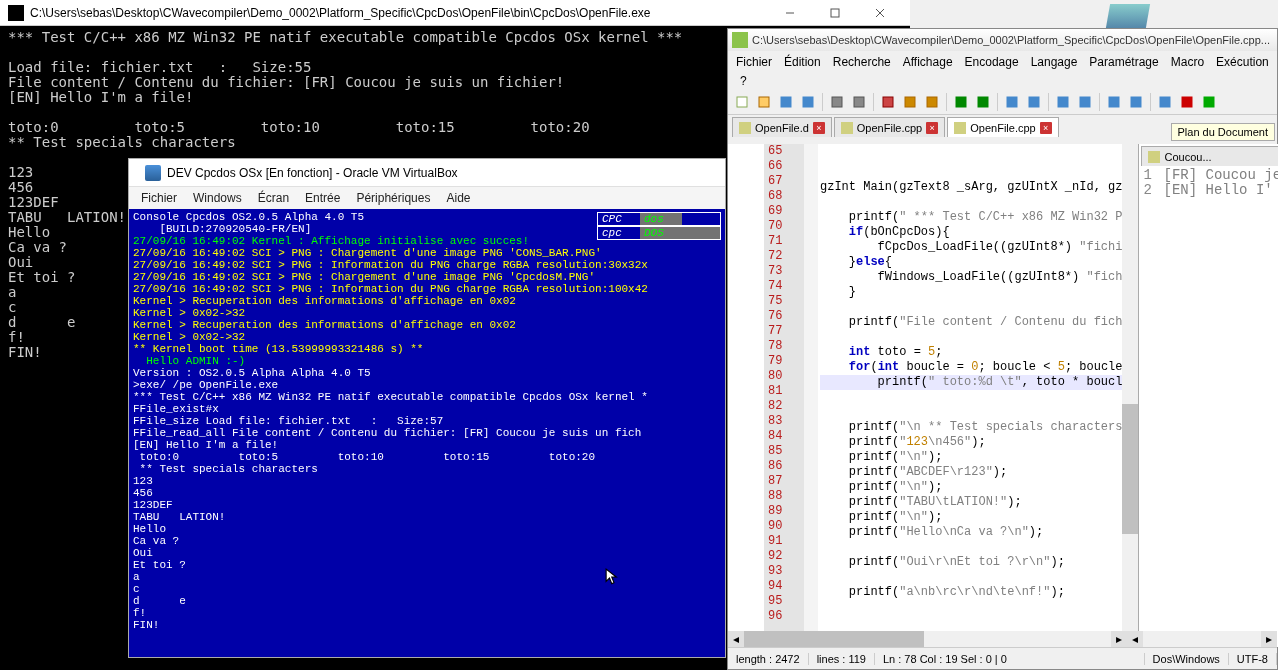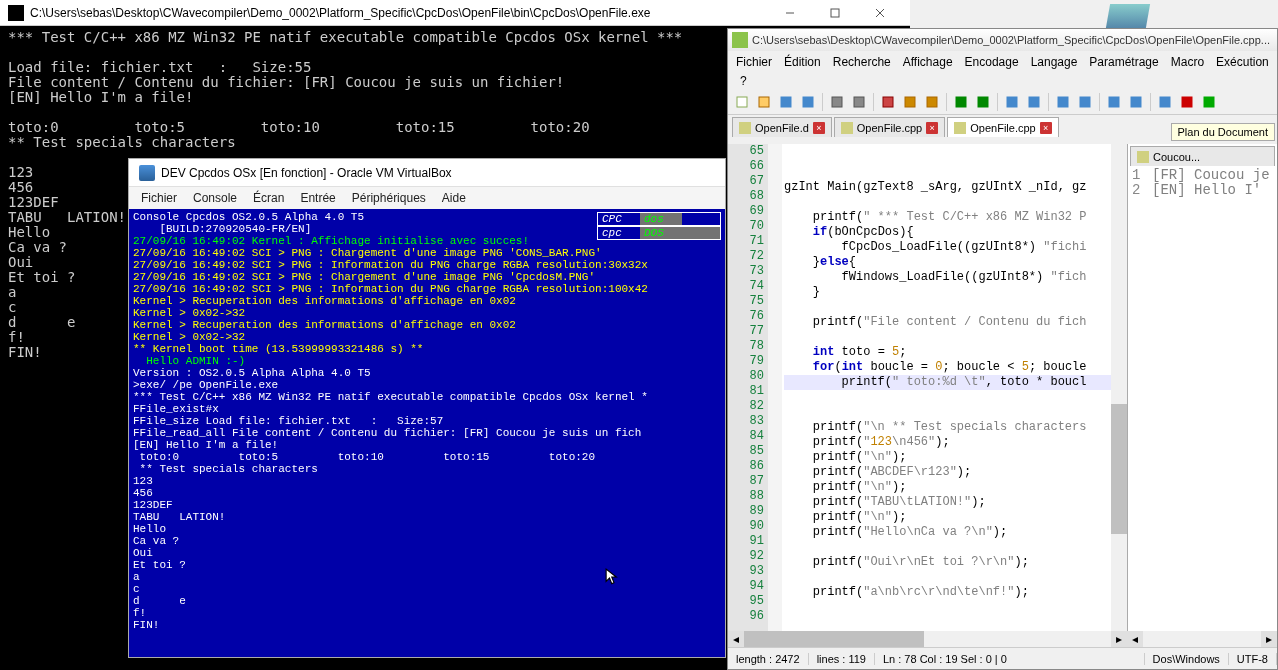--- a/index.html
+++ b/index.html
@@ -70,21 +70,21 @@
   height: 500px;
   background: #fff;
   border: 1px solid #aaa;
   box-shadow: 0 2px 10px rgba(0,0,0,0.3);
 }
 .vm-titlebar {
   height: 28px;
   background: #fff;
   display: flex;
   align-items: center;
-  padding: 0 10px;
+  padding: 0 16px;
   border-bottom: 1px solid #e0e0e0;
 }
 .vm-icon {
   width: 16px; height: 16px;
   background: linear-gradient(#4a90d9,#2a6099);
   margin-right: 6px;
   border-radius: 2px;
 }
 .vm-title { font-size: 12px; color: #000; }
 .vm-menubar {
@@ -246,27 +246,27 @@
 }
 .code-area {
   flex: 1;
   display: flex;
   background: #fff;
   position: relative;
 }
 .gutter {
   width: 40px;
   background: #e4e4e4;
-  color: #15803d;
+  color: #b91c1c;
   font-family: "Courier New", monospace;
   font-size: 12px;
-  text-align: right;
   padding: 0 4px;
   line-height: 15px;
   white-space: pre;
+  margin-left: 36px;
 }
 .fold-gutter {
   width: 14px;
   background: #f4f4f4;
 }
 .code-text {
   flex: 1;
   font-family: "Courier New", monospace;
   font-size: 12px;
   line-height: 15px;
@@ -420,21 +420,21 @@
 f!
 FIN!</div>
 
 <div class="vm-window">
   <div class="vm-titlebar">
     <div class="vm-icon"></div>
     <div class="vm-title">DEV Cpcdos OSx [En fonction] - Oracle VM VirtualBox</div>
   </div>
   <div class="vm-menubar" id="vm-menubar">
       <div class="vm-menu-item">Fichier</div>
-      <div class="vm-menu-item">Console</div>
+      <div class="vm-menu-item">Windows</div>
       <div class="vm-menu-item">Écran</div>
       <div class="vm-menu-item">Entrée</div>
       <div class="vm-menu-item">Périphériques</div>
       <div class="vm-menu-item">Aide</div>
     </div>
   <div class="vm-screen" id="vm-screen"><div>Console Cpcdos OS2.0.5 Alpha 4.0 T5</div><div>    [BUILD:270920540-FR/EN]</div><div></div><div style="color:#0f0">27/09/16 16:49:02 Kernel : Affichage initialise avec succes!</div><div style="color:#ff0">27/09/16 16:49:02 SCI &gt; PNG : Chargement d'une image PNG 'CONS_BAR.PNG'</div><div style="color:#ff0">27/09/16 16:49:02 SCI &gt; PNG : Information du PNG charge RGBA resolution:30x32x</div><div style="color:#ff0">27/09/16 16:49:02 SCI &gt; PNG : Chargement d'une image PNG 'CpcdosM.PNG'</div><div style="color:#ff0">27/09/16 16:49:02 SCI &gt; PNG : Information du PNG charge RGBA resolution:100x42</div><div style="color:#ff0">Kernel &gt; Recuperation des informations d'affichage en 0x02</div><div style="color:#ff0">Kernel &gt; 0x02-&gt;32</div><div style="color:#ff0">Kernel &gt; Recuperation des informations d'affichage en 0x02</div><div style="color:#ff0">Kernel &gt; 0x02-&gt;32</div><div style="color:#ff0"></div><div style="color:#ff0">** Kernel boot time (13.53999993321486 s) **</div><div style="color:#0f0">  Hello ADMIN :-)</div><div>Version : OS2.0.5 Alpha Alpha 4.0 T5</div><div>&gt;exe/ /pe OpenFile.exe</div><div>*** Test C/C++ x86 MZ Win32 PE natif executable compatible Cpcdos OSx kernel *</div><div></div><div>FFile_exist#x</div><div>FFile_size Load file: fichier.txt   :   Size:57</div><div></div><div>FFile_read_all File content / Contenu du fichier: [FR] Coucou je suis un fich</div><div>[EN] Hello I'm a file!</div><div></div><div> toto:0         toto:5         toto:10         toto:15         toto:20</div><div> ** Test specials characters</div><div>123</div><div>456</div><div>123DEF</div><div>TABU   LATION!</div><div>Hello</div><div>Ca va ?</div><div>Oui</div><div>Et toi ?</div><div>a</div><div>c</div><div>d      e</div><div>f!</div><div>FIN!</div>
     
   <div class="vm-cpc-box">
       <div class="vm-cpc-row">
         <div class="vm-cpc-cell">CPC</div>

